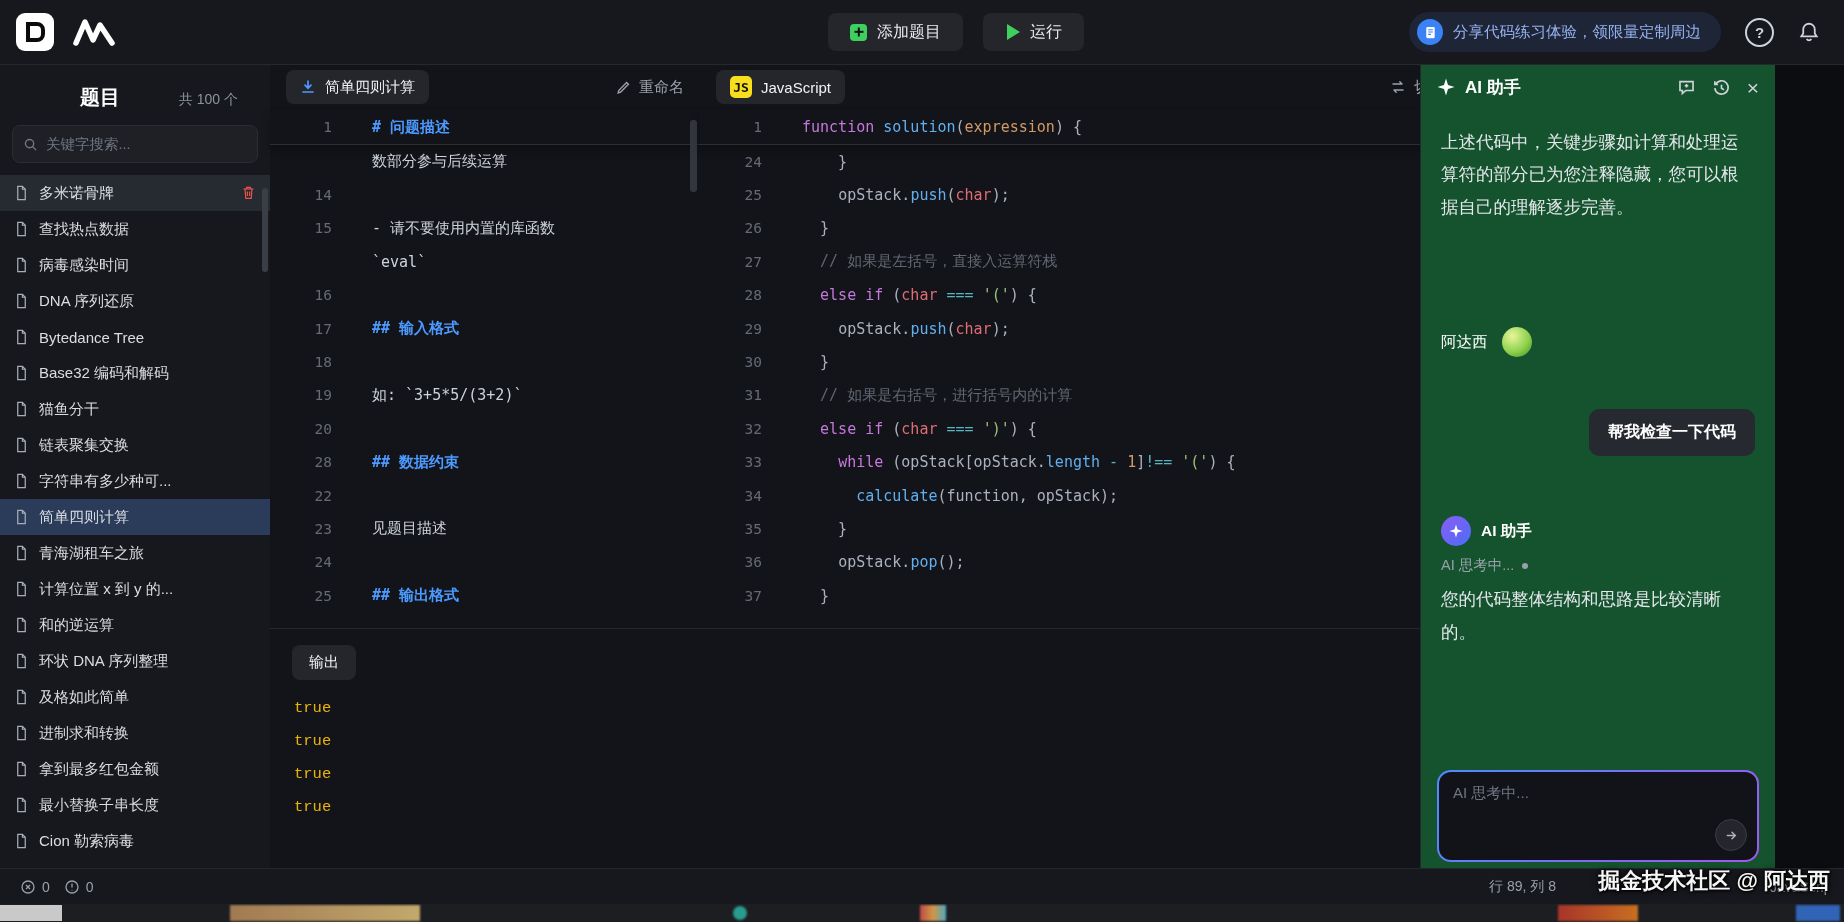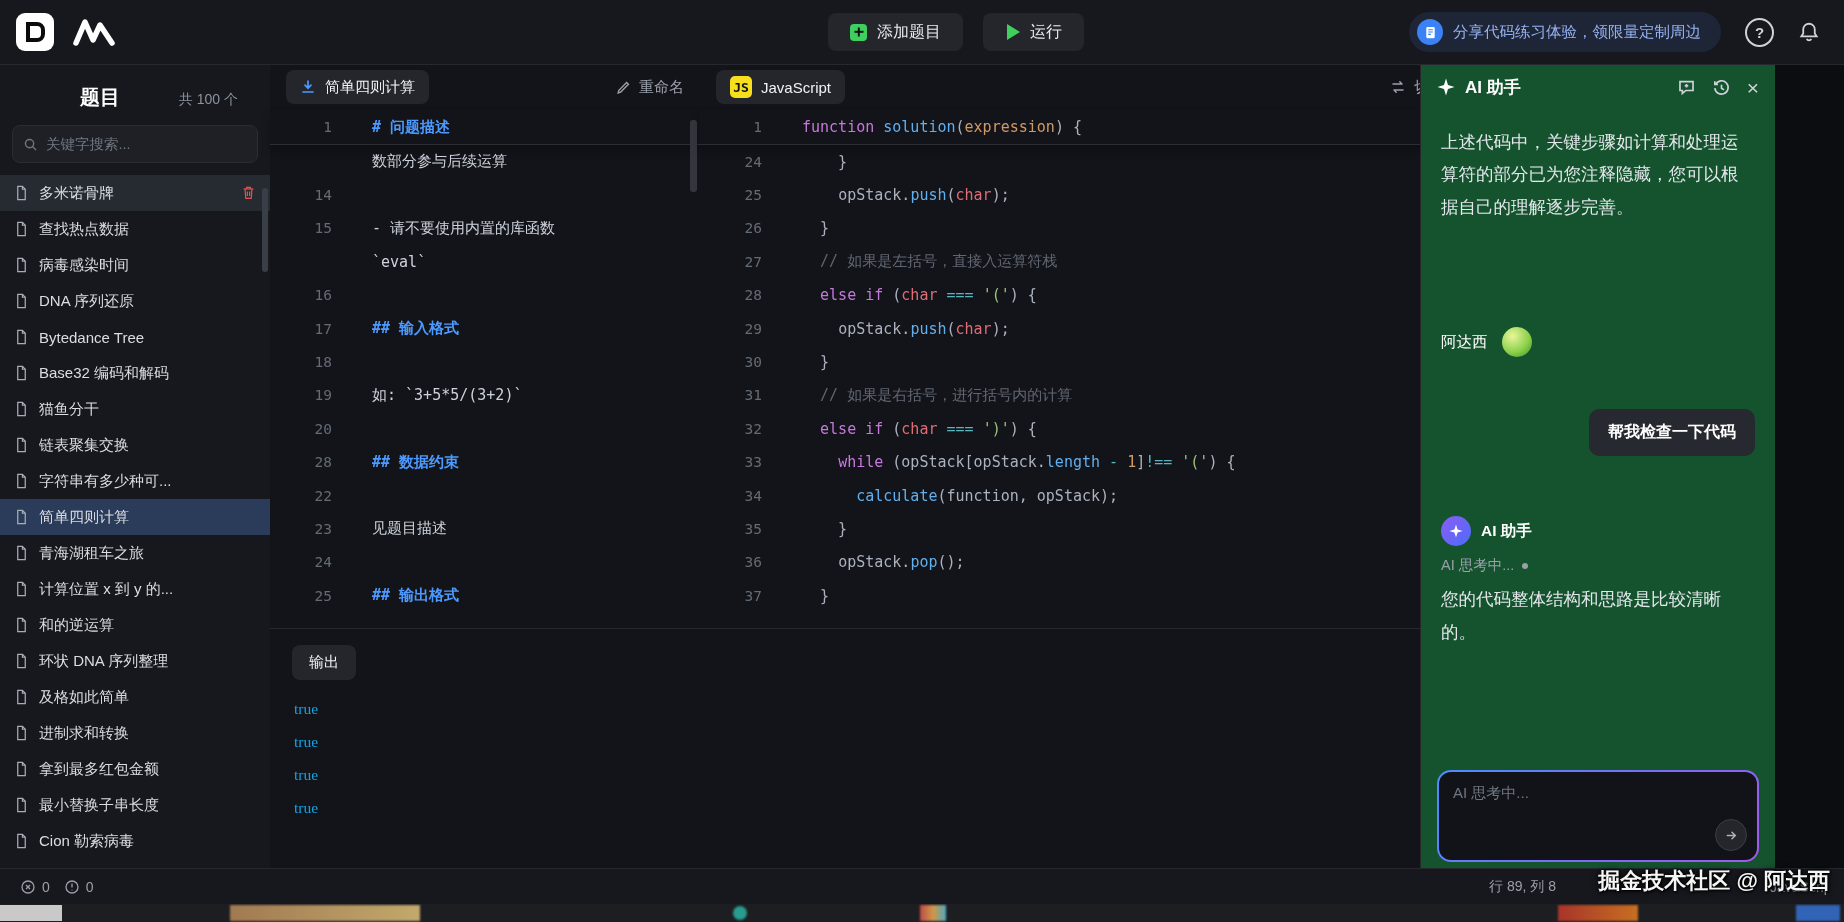--- a/index.html
+++ b/index.html
@@ -80,22 +80,22 @@
   .tk-pn{color:#abb2bf;}
   .md-thumb{position:absolute;right:3px;top:56px;width:7px;height:72px;background:#33363d;border-radius:3px;}
   .code-thumb{position:absolute;right:4px;top:389px;width:8px;height:92px;background:#3c4048;border-radius:4px;}
 
   
   .console{position:absolute;left:270px;top:628px;width:1220px;height:240px;background:#131419;
            border-top:1px solid #26282e;}
   .console-head{display:flex;align-items:center;padding:16px 22px 4px;}
   .console-badge{background:#24262c;border-radius:8px;padding:8px 17px;color:#f0f2f5;font-size:15px;}
   .console-close{margin-left:auto;color:#cfd4da;font-size:22px;cursor:pointer;line-height:1;}
-  .console-body{padding:8px 24px;font-family:Liberation Serif, serif;font-size:15.5px;
-                color:#0ea5e9;line-height:33px;}
+  .console-body{padding:8px 24px;font-family:Liberation Mono, monospace;font-size:15.5px;
+                color:#eab308;line-height:33px;}
 
   
   .ai-panel{position:absolute;left:1420px;top:64px;width:354px;height:804px;background:#14532d;
             border-left:1px solid #26282e;}
   .ai-head{height:46px;display:flex;align-items:center;padding:0 16px;gap:10px;}
   .ai-title{font-size:17px;font-weight:bold;color:#fff;}
   .ai-head-icons{margin-left:auto;display:flex;gap:16px;align-items:center;color:#cfd4da;}
   .ai-close{font-size:21px;cursor:pointer;line-height:1;}
   .ai-body{position:relative;padding:0 20px;height:758px;}
   .code-snip{height:34px;background:#1e2026;border:1px solid #343740;border-radius:8px;display:flex;

